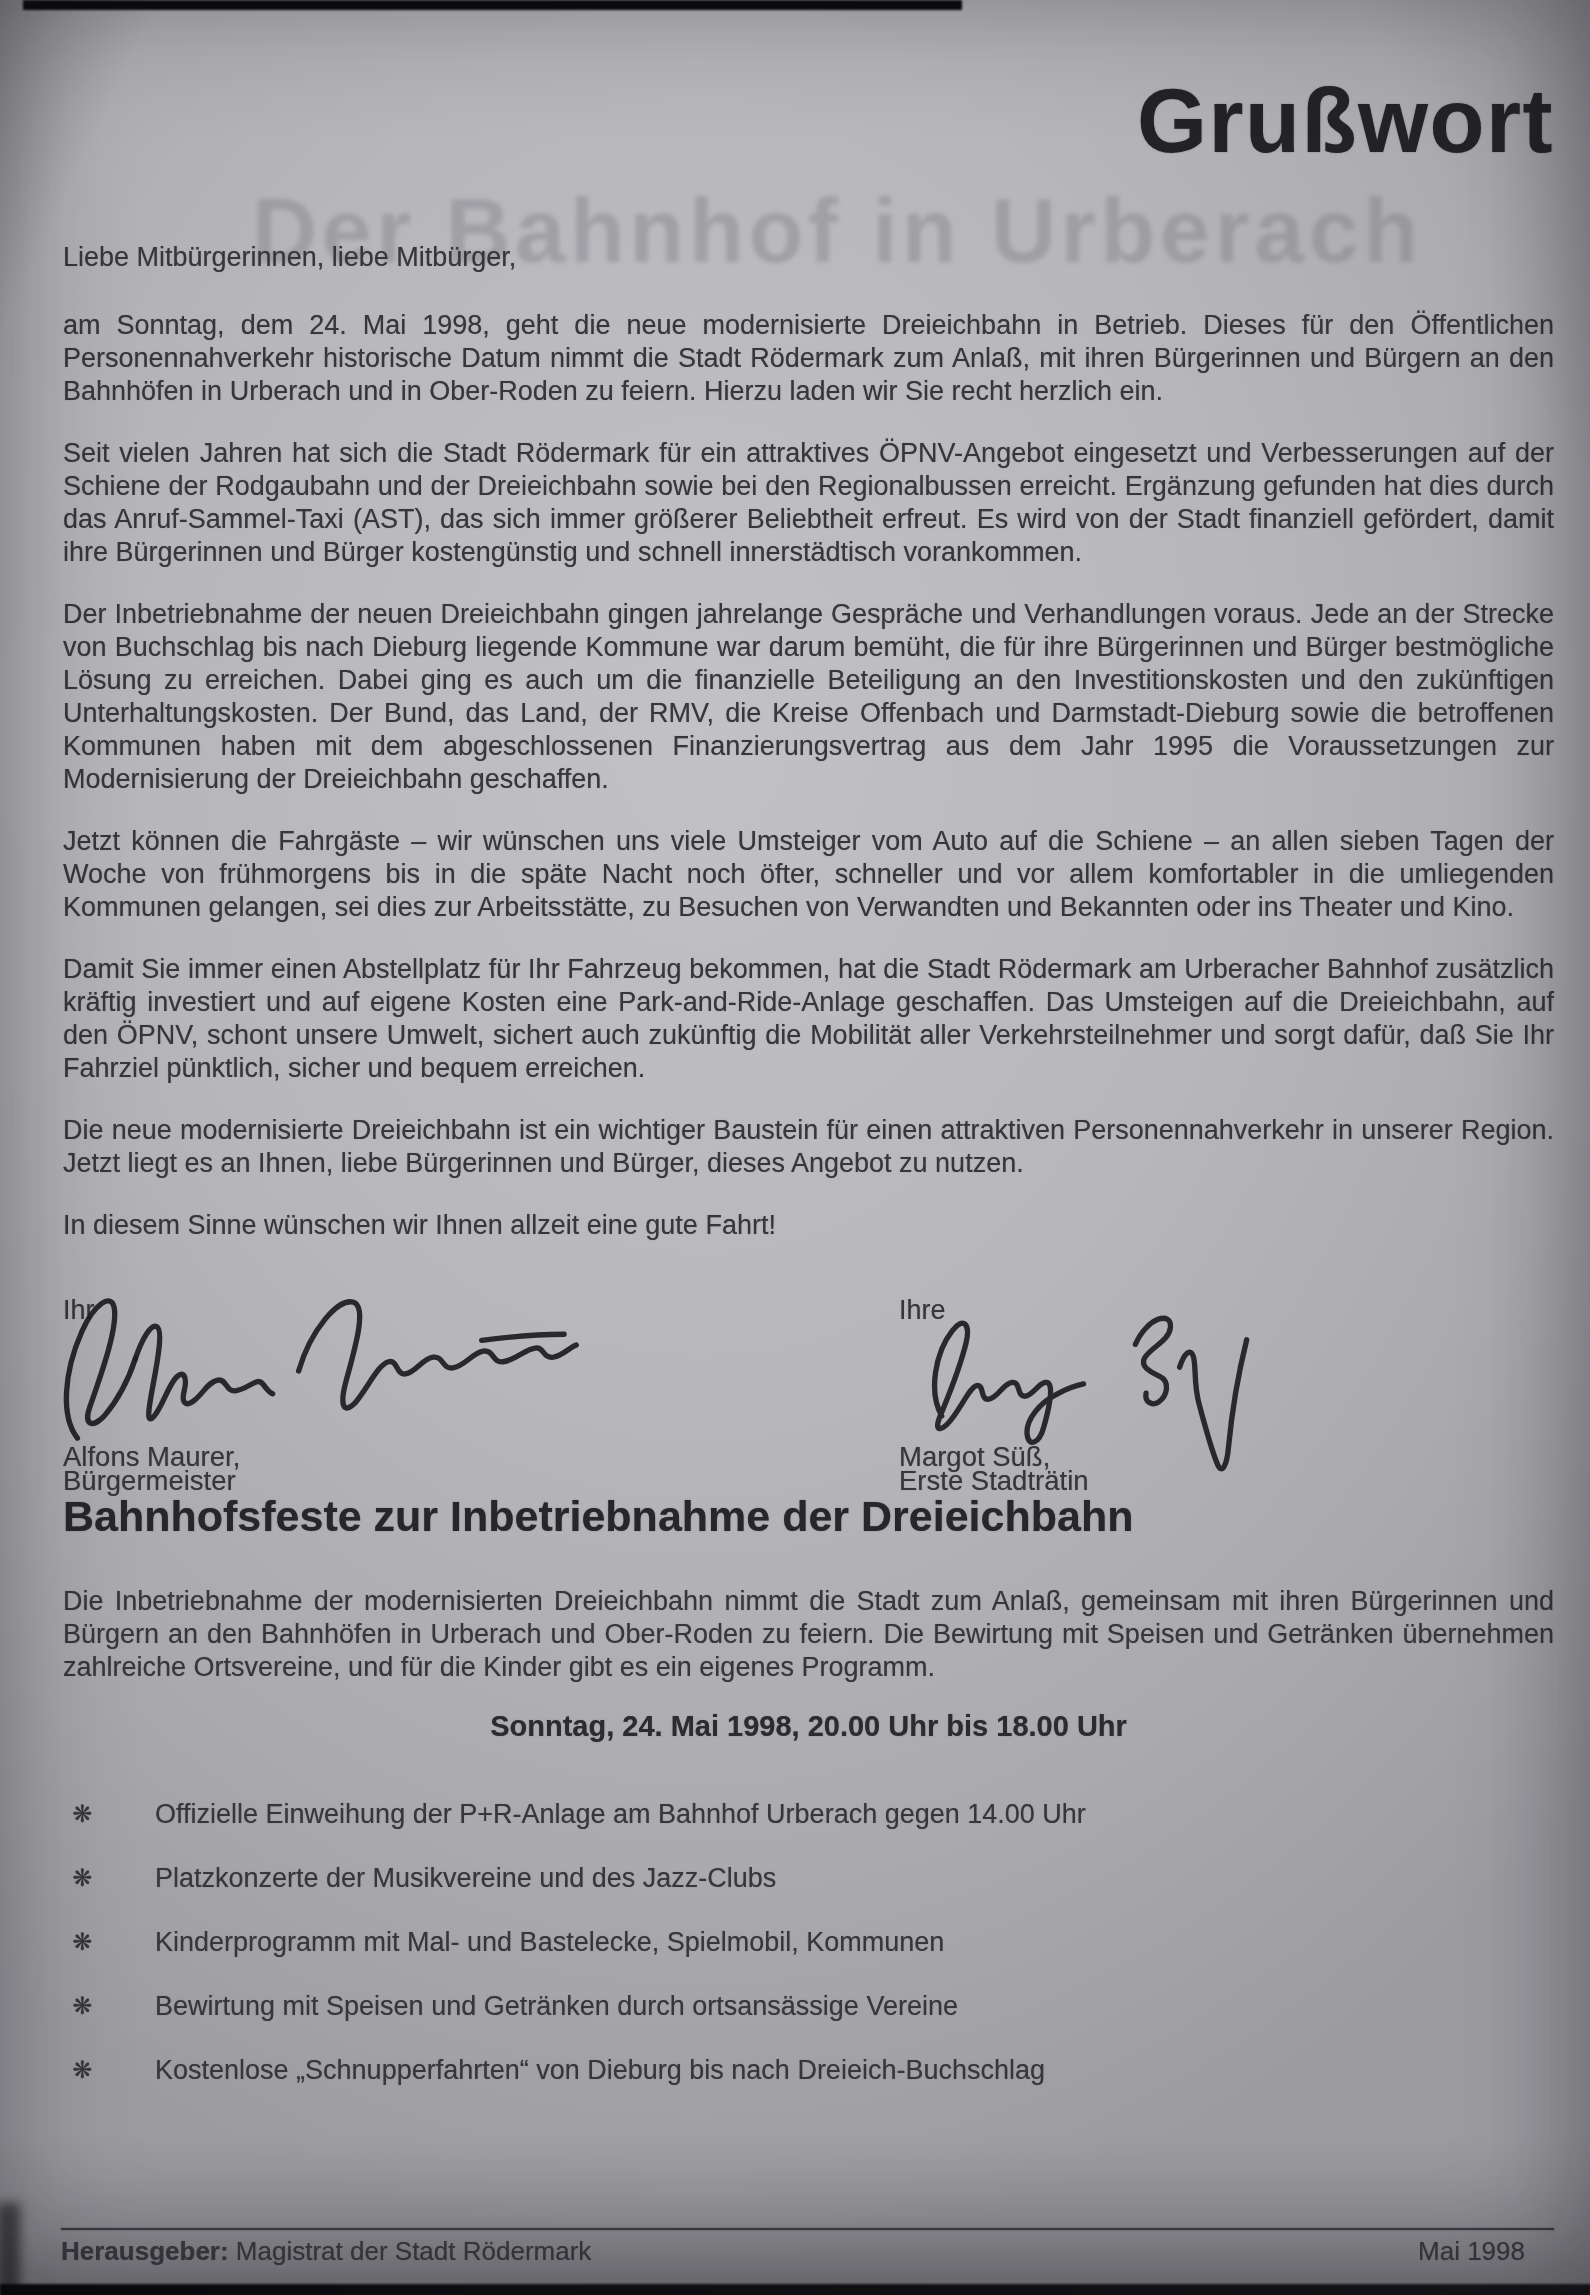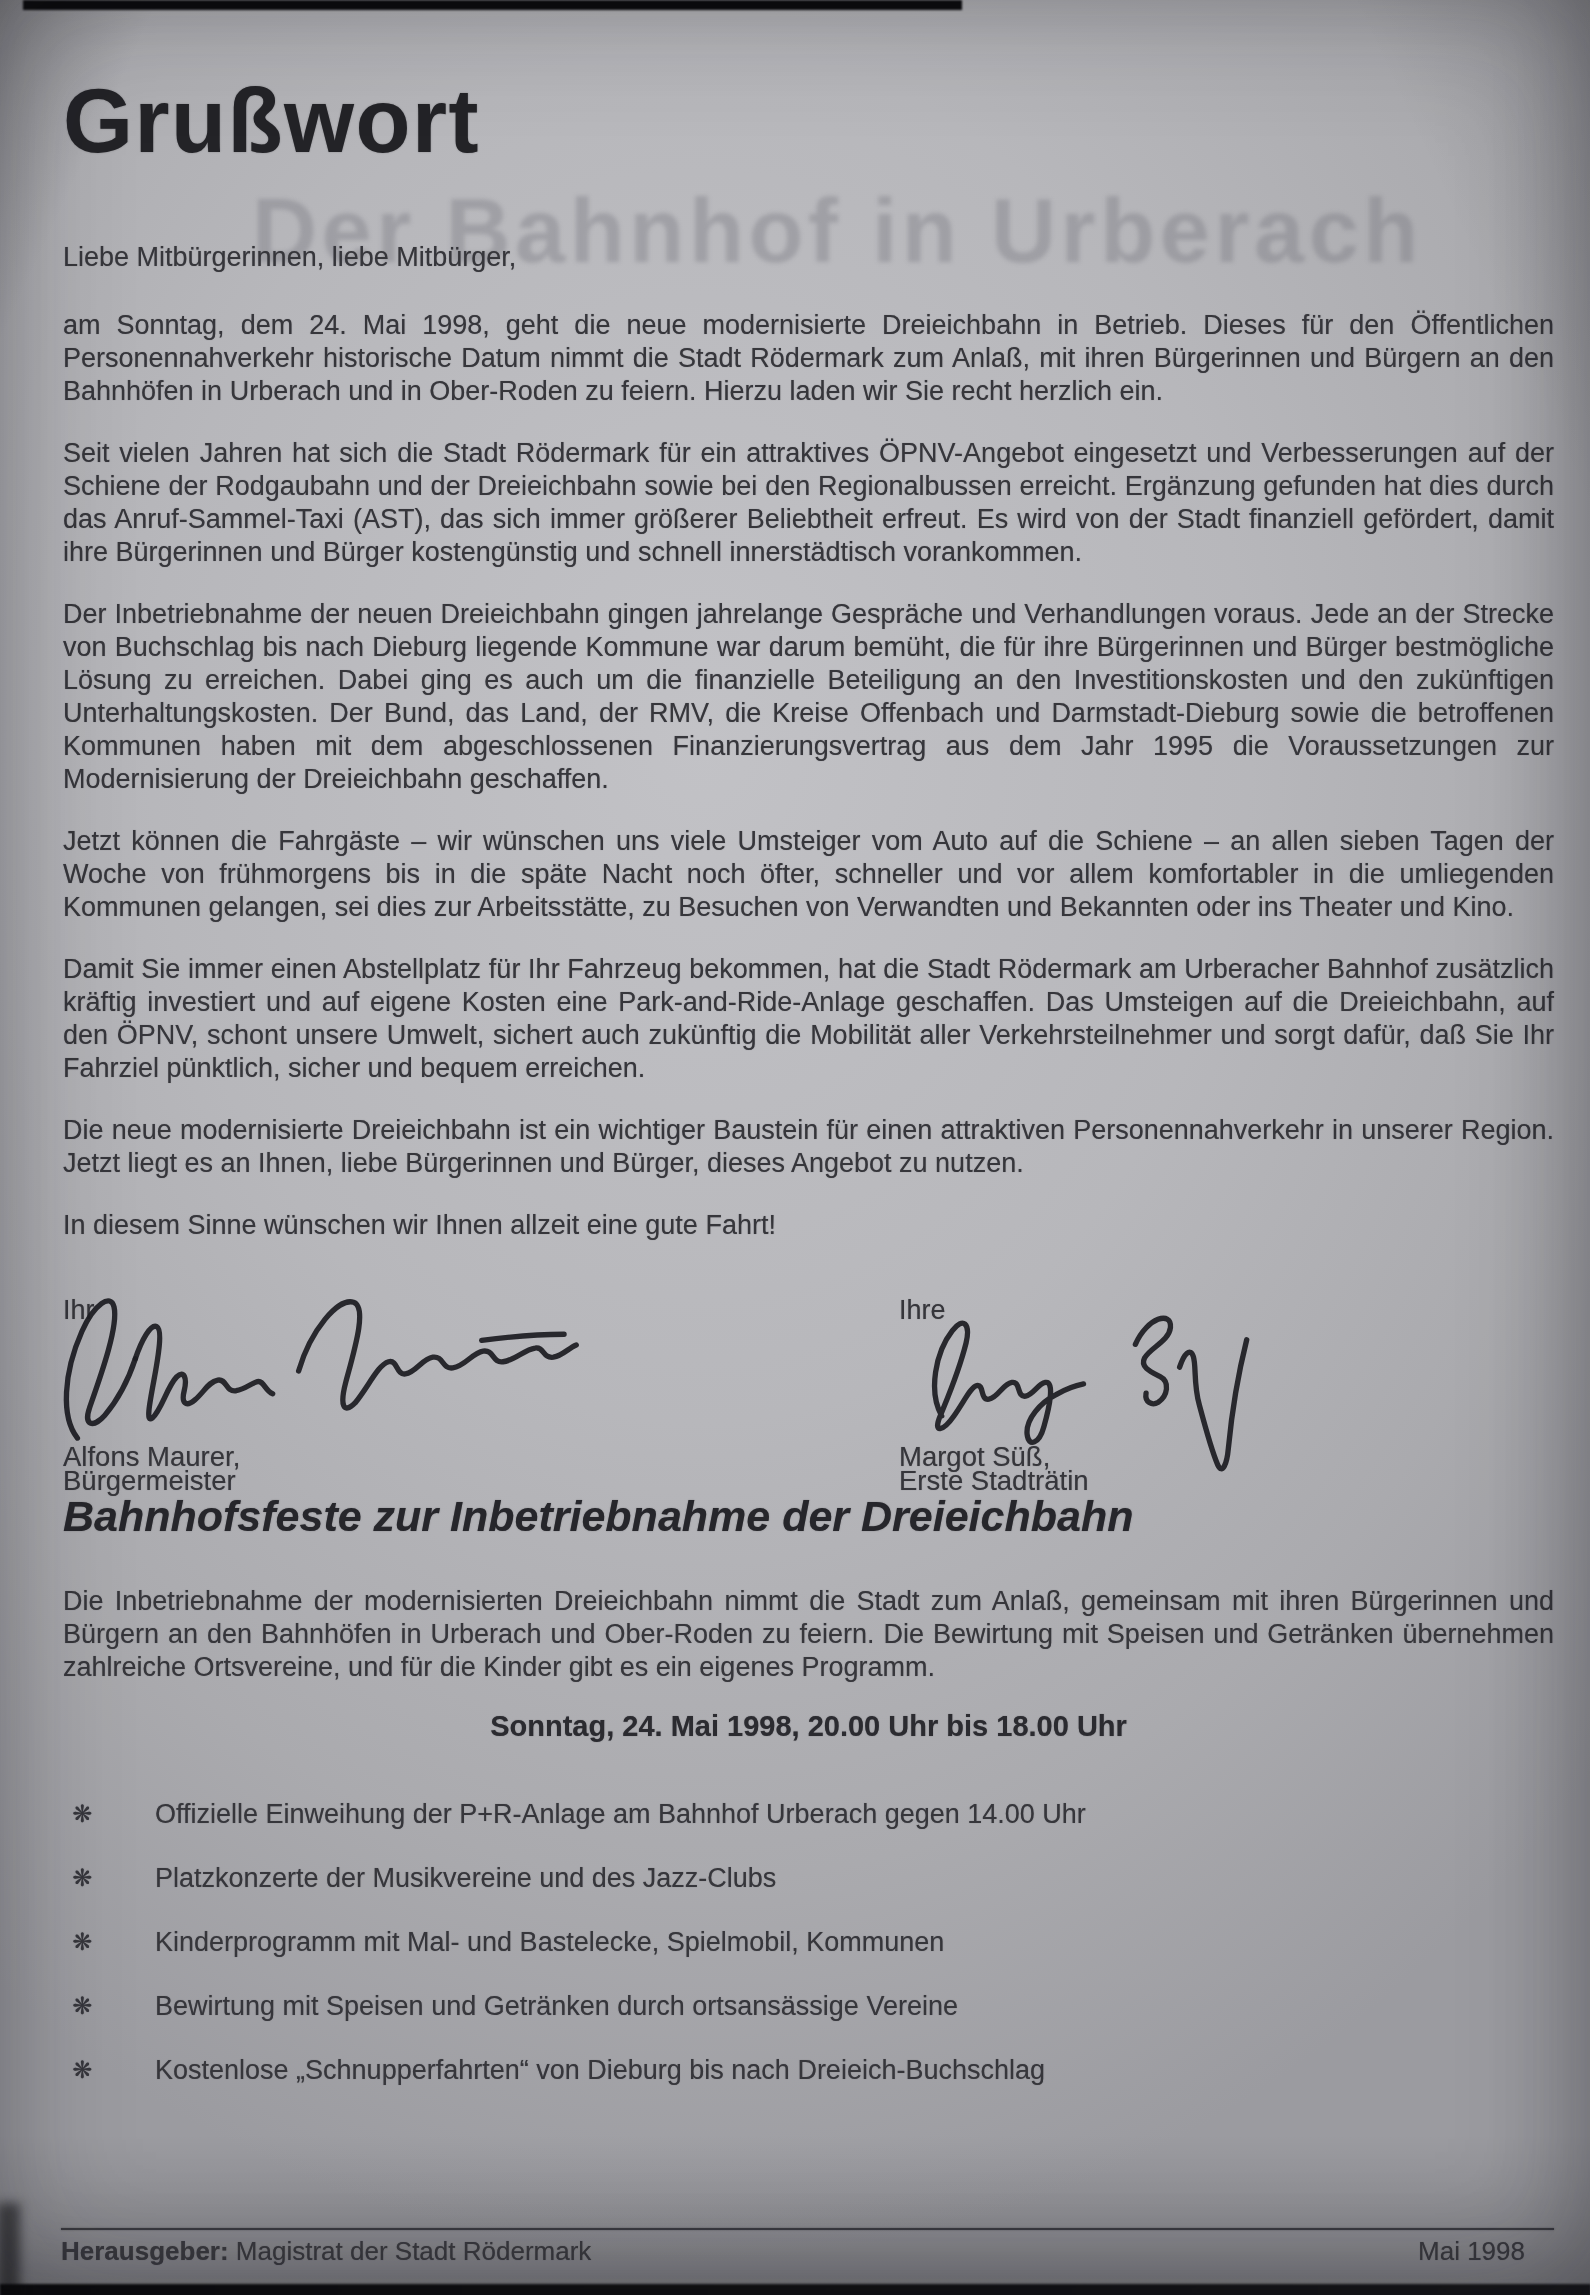--- a/index.html
+++ b/index.html
@@ -20,41 +20,41 @@
     background:linear-gradient(to right,#0a0a0c,#17171a);filter:blur(0.9px);}
   .corner-bl{position:absolute;left:-3.1px;bottom:0;width:23px;height:92px;background:rgba(8,8,10,0.55);filter:blur(5.3px);}
 
   .page{position:absolute;inset:0;box-sizing:border-box;padding:76px 37px 0 63px;color:#36363b;}
   .page *{margin:0;}
 
   .ghost{position:absolute;top:180px;left:252px;font-size:90px;font-weight:700;letter-spacing:4.6px;
     color:rgba(112,112,120,0.34);filter:blur(2px);white-space:nowrap;pointer-events:none;}
 
   h1{font-size:90px;line-height:1;font-weight:700;color:#232327;letter-spacing:1.5px;
-     text-shadow:0 0 1.5px rgba(35,35,40,0.45);}
+     text-shadow:0 0 1.5px rgba(35,35,40,0.45);text-align:right;}
 
   .salutation{margin-top:76px;font-size:27px;text-shadow:0 0 0.9px rgba(50,50,55,0.5);}
 
   .body-para{margin-top:29px;font-size:27px;line-height:33px;text-align:justify;
     text-shadow:0 0 0.9px rgba(50,50,55,0.5);}
   .body-para:first-child{margin-top:36px;}
 
   .sig-row{position:relative;display:flex;margin-top:53px;height:197px;}
   .sig-col{position:relative;width:836px;height:100%;}
   .sig-col.right{width:655px;}
   .sig-salut{font-size:27px;text-shadow:0 0 0.9px rgba(50,50,55,0.5);}
   .sig-name{position:absolute;left:0;top:146px;font-size:27.5px;text-shadow:0 0 0.9px rgba(50,50,55,0.5);}
   .sig-role{position:absolute;left:0;top:170px;font-size:27.5px;text-shadow:0 0 0.9px rgba(50,50,55,0.5);}
   .sig-svg{position:absolute;pointer-events:none;}
   .sig-svg.left{top:-7.6px;left:-9.2px;}
   .sig-svg.right{top:-1.5px;left:-7.6px;}
   .sig-svg path{fill:none;stroke:#1d1d22;stroke-width:7;stroke-linecap:round;stroke-linejoin:round;opacity:0.93;}
 
   h2{font-size:43px;line-height:1.15;font-weight:700;color:#26262b;
-     text-shadow:0 0 1.2px rgba(35,35,40,0.5);font-style:italic;}
+     text-shadow:0 0 1.2px rgba(35,35,40,0.5);}
 
   .intro{margin-top:44px;font-size:27px;line-height:33px;text-align:justify;
     text-shadow:0 0 0.9px rgba(50,50,55,0.5);}
 
   .event-date{margin-top:26px;font-size:29px;font-weight:700;text-align:center;color:#2b2b30;
     text-shadow:0 0 1.1px rgba(40,40,45,0.5);}
 
   ul.program{list-style:none;padding:0;margin-top:55px;}
   ul.program li{position:relative;padding-left:92px;font-size:27px;line-height:33px;
     text-shadow:0 0 0.9px rgba(50,50,55,0.5);}

